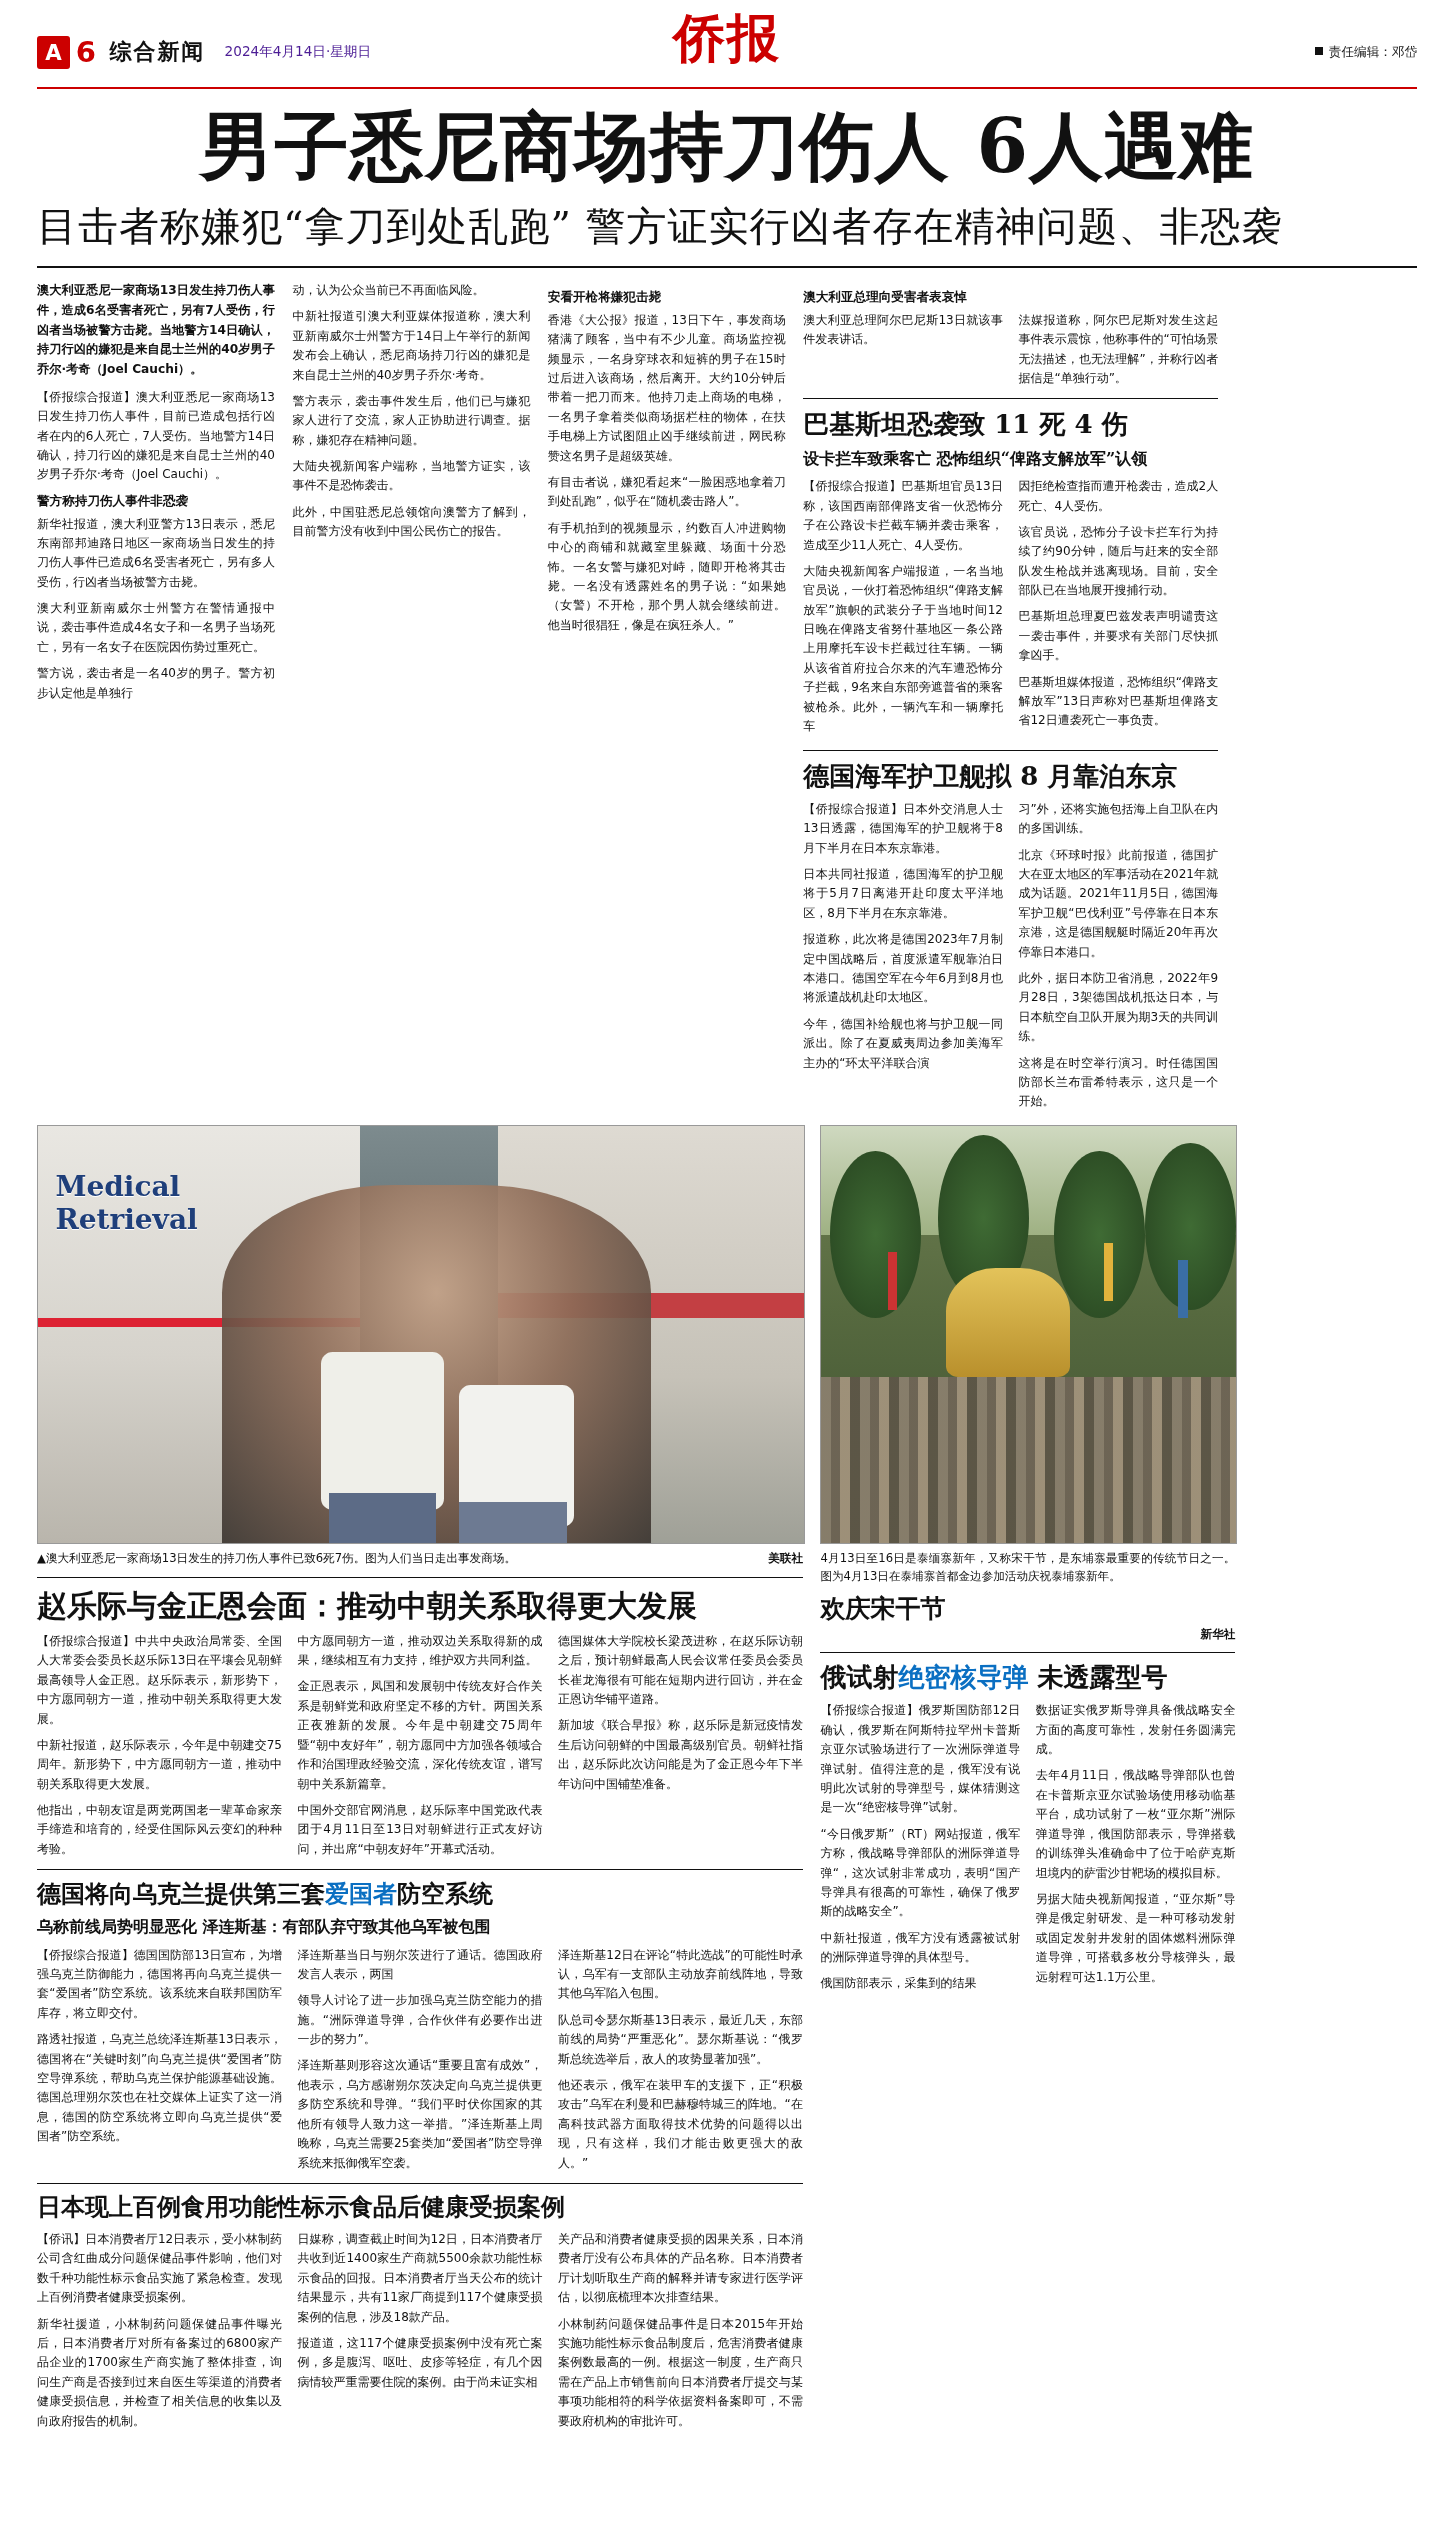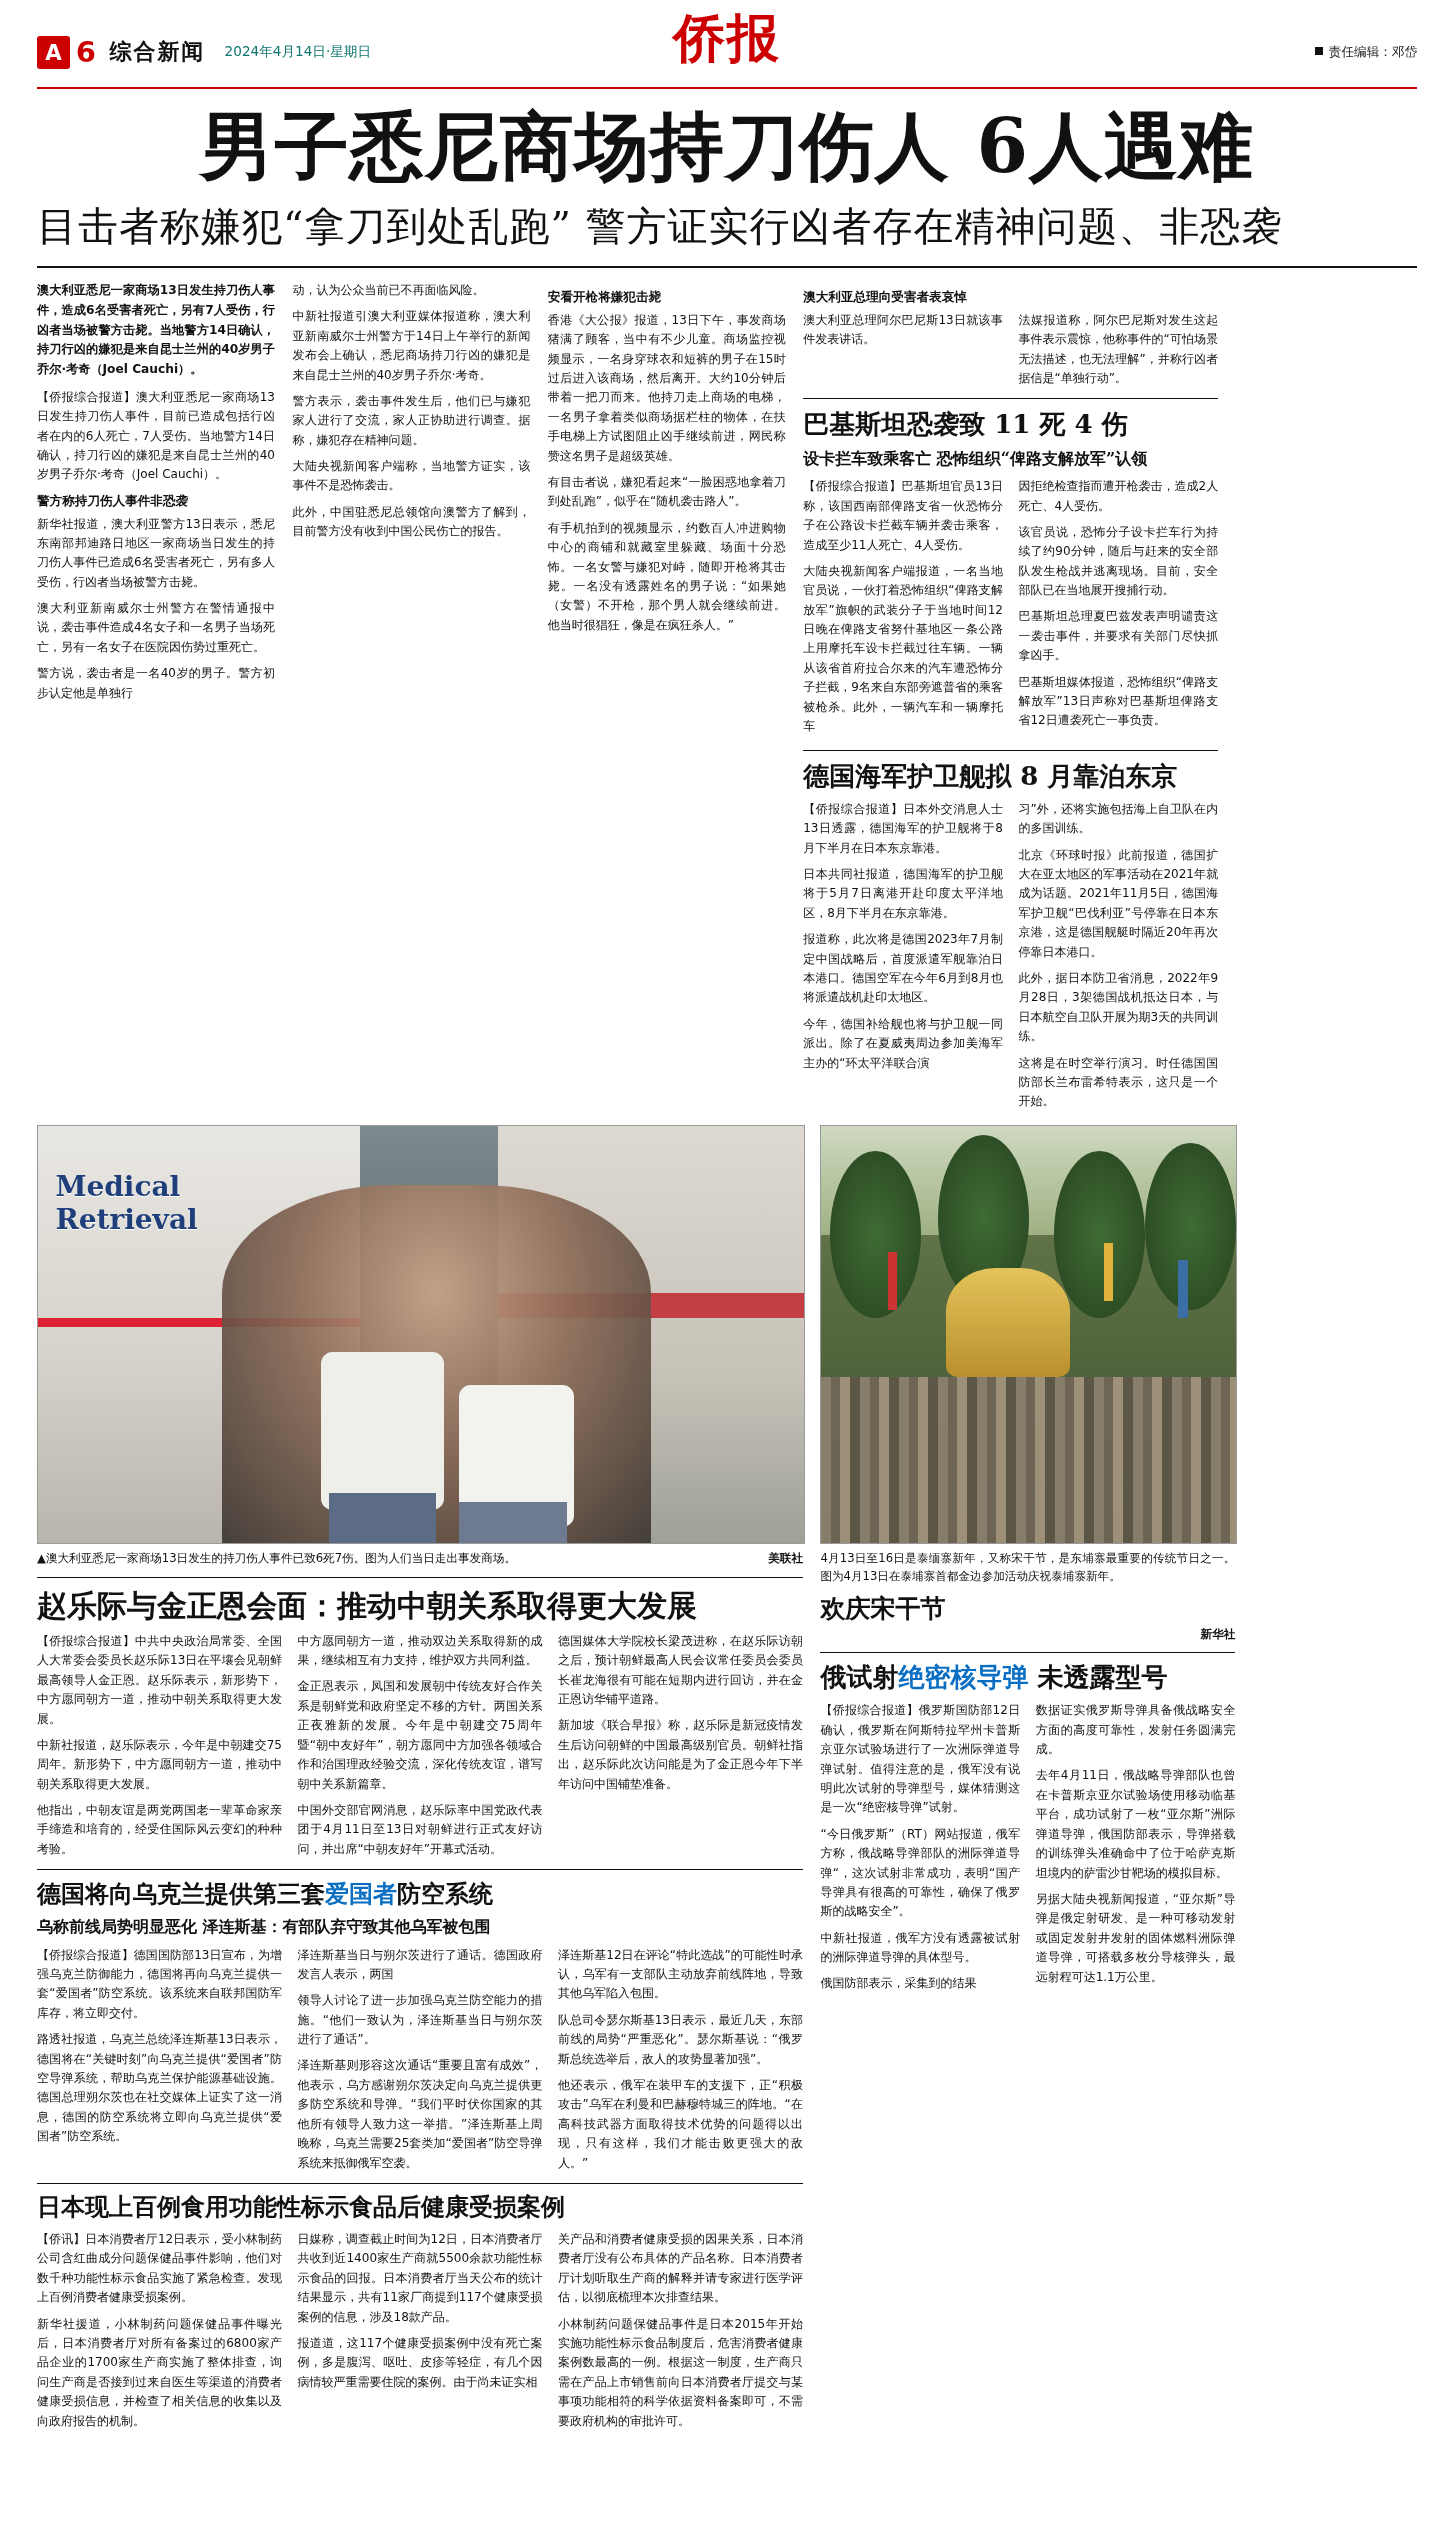--- a/index.html
+++ b/index.html
@@ -32,21 +32,21 @@
     display:flex;align-items:center;justify-content:center;
     font-weight:bold;font-size:21.3px;border-radius:2.9px;
   }
   .folio-num{
     font-size:29px;font-weight:bold;color:#c00;margin-left:5.8px;letter-spacing:0;
   }
   .folio-section{
     font-size:22px;font-weight:bold;margin-left:13.6px;letter-spacing:1.9px;
   }
   .folio-date{
-    font-size:13.6px;margin-left:19.4px;color:#0f766e;
+    font-size:13.6px;margin-left:19.4px;color:#4c1d95;
   }
   .nameplate{
     position:absolute;left:50%;transform:translateX(-50%);
     top:3.9px;
     color:#c00;
     font-family:"DejaVu Serif","Liberation Serif",serif;
     font-size:52px;font-weight:bold;letter-spacing:1.9px;
     white-space:nowrap;
   }
   .editor-note{
@@ -296,21 +296,21 @@
       <hr class="rule-thin">
 
       <div class="sec-head h3">
         <span>德国将向乌克兰提供第三套</span><span class="accent">爱国者</span><span>防空系统</span>
       </div>
       <div class="sec-sub">乌称前线局势明显恶化 泽连斯基：有部队弃守致其他乌军被包围</div>
       <div class="threecol">
         <p>【侨报综合报道】德国国防部13日宣布，为增强乌克兰防御能力，德国将再向乌克兰提供一套“爱国者”防空系统。该系统来自联邦国防军库存，将立即交付。</p>
         <p>路透社报道，乌克兰总统泽连斯基13日表示，德国将在“关键时刻”向乌克兰提供“爱国者”防空导弹系统，帮助乌克兰保护能源基础设施。德国总理朔尔茨也在社交媒体上证实了这一消息，德国的防空系统将立即向乌克兰提供“爱国者”防空系统。</p>
         <p>泽连斯基当日与朔尔茨进行了通话。德国政府发言人表示，两国</p>
-        <p>领导人讨论了进一步加强乌克兰防空能力的措施。“他们一致认为，泽连斯基当日与朔尔茨进行了通话”。</p>
+        <p>领导人讨论了进一步加强乌克兰防空能力的措施。“洲际弹道导弹，合作伙伴有必要作出进一步的努力”。</p>
         <p>泽连斯基则形容这次通话“重要且富有成效”，他表示，乌方感谢朔尔茨决定向乌克兰提供更多防空系统和导弹。“我们平时伏你国家的其他所有领导人致力这一举措。”泽连斯基上周晚称，乌克兰需要25套类加“爱国者”防空导弹系统来抵御俄军空袭。</p>
         <p>泽连斯基12日在评论“特此选战”的可能性时承认，乌军有一支部队主动放弃前线阵地，导致其他乌军陷入包围。</p>
         <p>队总司令瑟尔斯基13日表示，最近几天，东部前线的局势“严重恶化”。瑟尔斯基说：“俄罗斯总统选举后，敌人的攻势显著加强”。</p>
         <p>他还表示，俄军在装甲车的支援下，正“积极攻击”乌军在利曼和巴赫穆特城三的阵地。“在高科技武器方面取得技术优势的问题得以出现，只有这样，我们才能击败更强大的敌人。”</p>
       </div>
 
       <hr class="rule-thin">
 
       <div class="sec-head h3">日本现上百例食用功能性标示食品后健康受损案例</div>
       <div class="threecol">

